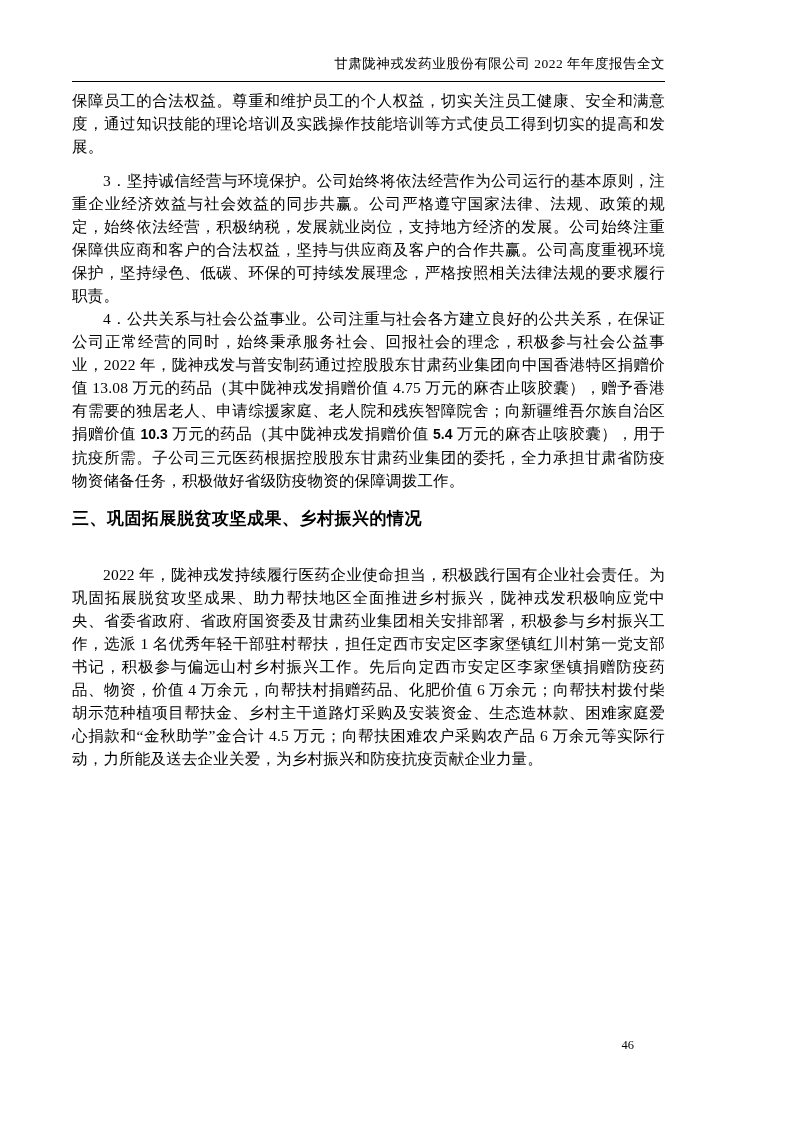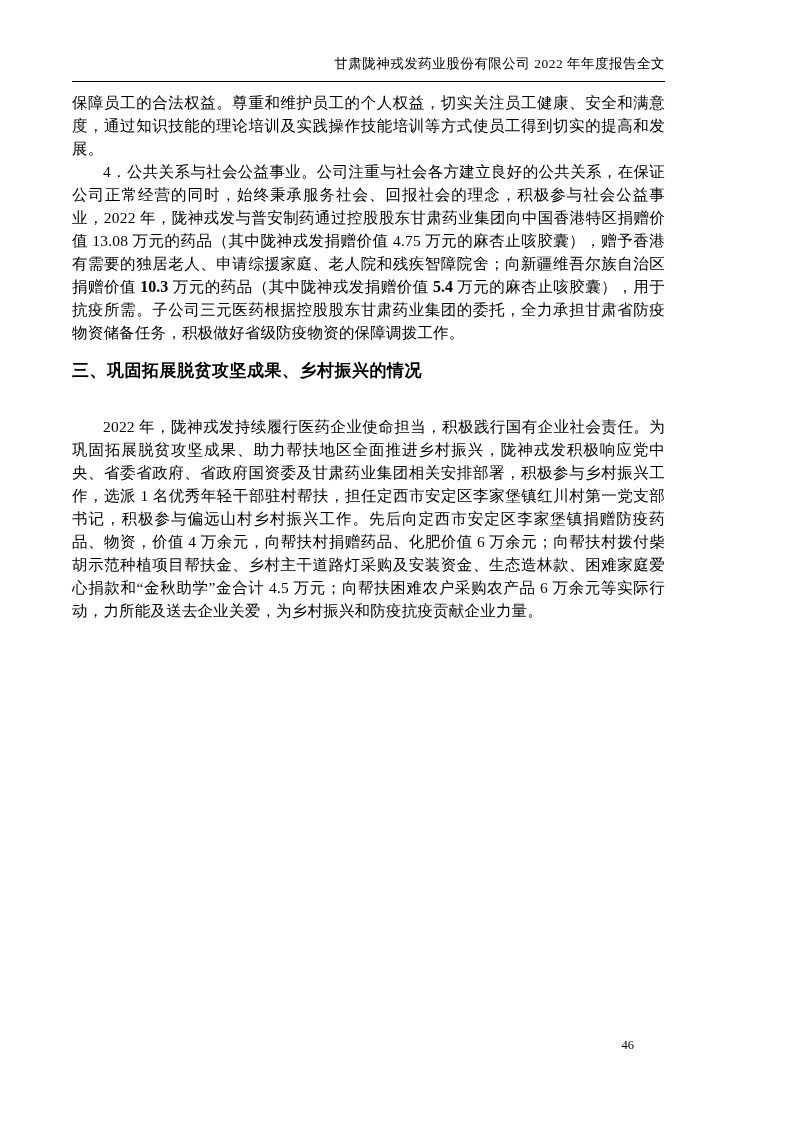--- a/index.html
+++ b/index.html
@@ -38,36 +38,37 @@
     line-height: 23px;
     text-align: justify;
     letter-spacing: 0.2px;
   }
   .content p {
     margin: 0;
     text-indent: 2em;
   }
   .content p.no-indent {
     text-indent: 0;
+    font-family: Liberation Mono, monospace;
   }
   .content p.gap-top {
     margin-top: 9px;
   }
   .section-heading {
     margin: 14px 0 32px 0;
     font-family: "Liberation Sans", "DejaVu Sans", sans-serif;
     font-weight: bold;
     font-size: 17px;
     line-height: 25px;
     text-align: left;
     letter-spacing: 0.5px;
   }
   .num-sans {
-    font-family: Liberation Serif, serif;
-    font-size: 16px;
+    font-family: Liberation Sans, sans-serif;
+    font-size: 14px;
     font-weight: 600;
     letter-spacing: 0;
   }
   .footer-page-number {
     position: absolute;
     top: 1036px;
     right: 86px;
     font-size: 12.5px;
     line-height: 18px;
   }
@@ -78,20 +79,21 @@
 <div class="page">
 
   <div class="header">
     <span>甘肃陇神戎发药业股份有限公司 2022 年年度报告全文</span>
   </div>
 
   <div class="content">
 
     <p class="no-indent">保障员工的合法权益。尊重和维护员工的个人权益，切实关注员工健康、安全和满意度，通过知识技能的理论培训及实践操作技能培训等方式使员工得到切实的提高和发展。</p>
 
+    <p class="gap-top">3．坚持诚信经营与环境保护。公司始终将依法经营作为公司运行的基本原则，注重企业经济效益与社会效益的同步共赢。公司严格遵守国家法律、法规、政策的规定，始终依法经营，积极纳税，发展就业岗位，支持地方经济的发展。公司始终注重保障供应商和客户的合法权益，坚持与供应商及客户的合作共赢。公司高度重视环境保护，坚持绿色、低碳、环保的可持续发展理念，严格按照相关法律法规的要求履行职责。</p>
 
     <p><span>4．公共关系与社会公益事业。公司注重与社会各方建立良好的公共关系，在保证公司正常经营的同时，始终秉承服务社会、回报社会的理念，积极参与社会公益事业，2022 年，陇神戎发与普安制药通过控股股东甘肃药业集团向中国香港特区捐赠价值 13.08 万元的药品（其中陇神戎发捐赠价值 4.75 万元的麻杏止咳胶囊），赠予香港有需要的独居老人、申请综援家庭、老人院和残疾智障院舍；向新疆维吾尔族自治区捐赠价值 </span><span class="num-sans">10.3</span><span> 万元的药品（其中陇神戎发捐赠价值 </span><span class="num-sans">5.4</span><span> 万元的麻杏止咳胶囊），用于抗疫所需。子公司三元医药根据控股股东甘肃药业集团的委托，全力承担甘肃省防疫物资储备任务，积极做好省级防疫物资的保障调拨工作。</span></p>
 
     <h2 class="section-heading">三、巩固拓展脱贫攻坚成果、乡村振兴的情况</h2>
 
     <p>2022 年，陇神戎发持续履行医药企业使命担当，积极践行国有企业社会责任。为巩固拓展脱贫攻坚成果、助力帮扶地区全面推进乡村振兴，陇神戎发积极响应党中央、省委省政府、省政府国资委及甘肃药业集团相关安排部署，积极参与乡村振兴工作，选派 1 名优秀年轻干部驻村帮扶，担任定西市安定区李家堡镇红川村第一党支部书记，积极参与偏远山村乡村振兴工作。先后向定西市安定区李家堡镇捐赠防疫药品、物资，价值 4 万余元，向帮扶村捐赠药品、化肥价值 6 万余元；向帮扶村拨付柴胡示范种植项目帮扶金、乡村主干道路灯采购及安装资金、生态造林款、困难家庭爱心捐款和“金秋助学”金合计 4.5 万元；向帮扶困难农户采购农产品 6 万余元等实际行动，力所能及送去企业关爱，为乡村振兴和防疫抗疫贡献企业力量。</p>
 
   </div>
 
   <div class="footer-page-number">46</div>

